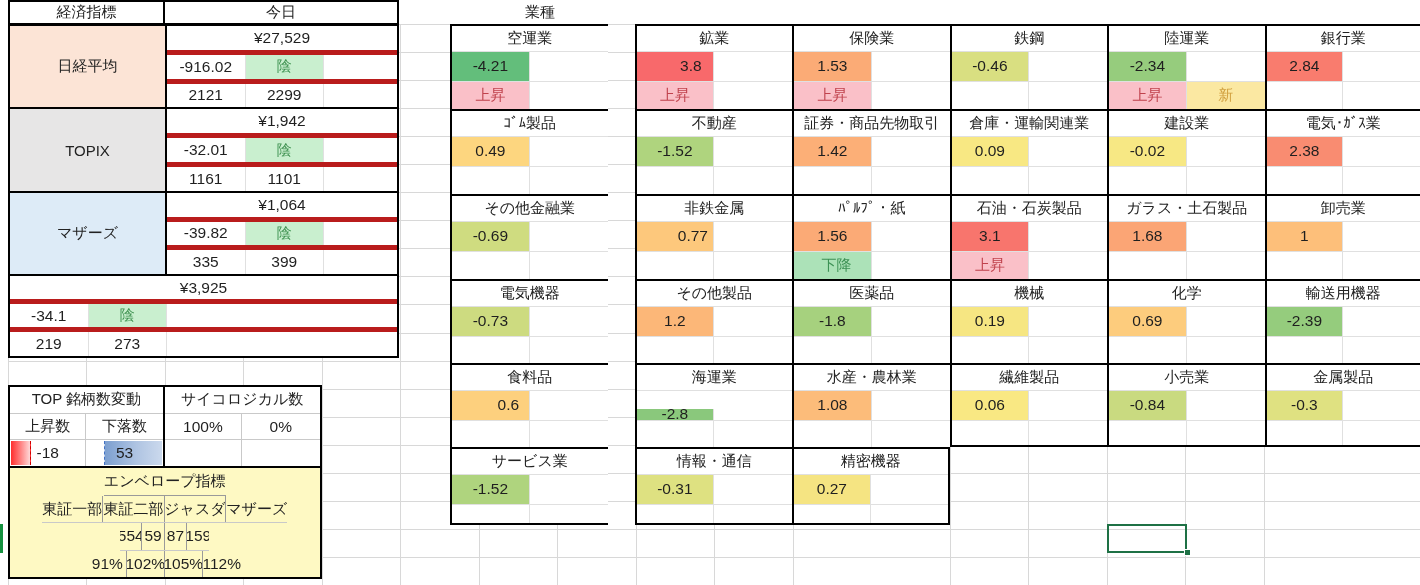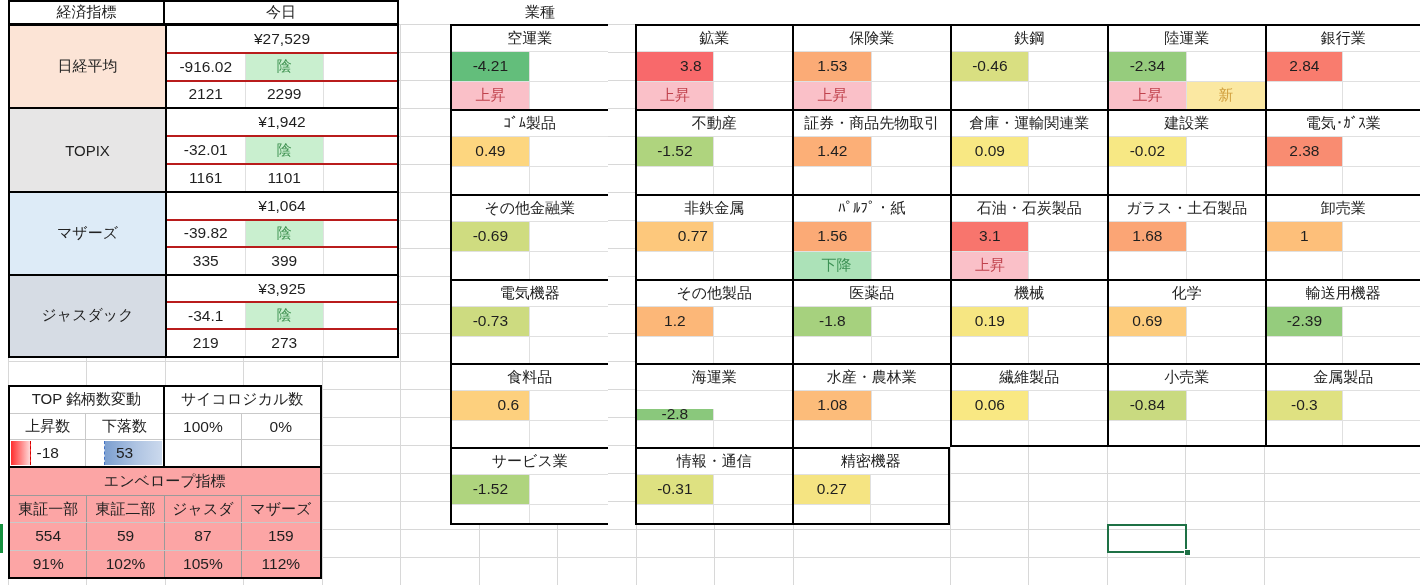--- a/index.html
+++ b/index.html
@@ -15,21 +15,21 @@
   .cell{display:flex;align-items:center;justify-content:center;box-sizing:border-box;}
   
   #hdr-econ{left:8px;top:0;width:157px;height:24.5px;border:2.5px solid #000;background:#fff;}
   #hdr-today{left:165px;top:0;width:234px;height:24.5px;border:2.5px solid #000;border-left:none;background:#fff;}
   #hdr-sector{left:477px;top:0;width:126px;height:24px;}
   
   .idx{left:8px;width:391px;box-sizing:border-box;border:2.5px solid #000;border-bottom:none;display:flex;background:#fff;}
   .idx.last{border-bottom:2.5px solid #000;}
   .idx-name{width:157px;box-sizing:border-box;border-right:2.5px solid #000;display:flex;align-items:center;justify-content:center;}
   .idx-data{flex:1;display:flex;flex-direction:column;}
-  .idx-row{flex:1;display:flex;border-bottom:2px solid #b91c1c;}
+  .idx-row{flex:1;display:flex;border-bottom:5px solid #b91c1c;}
   .idx-row:last-child{border-bottom:none;}
   .idx-c{box-sizing:border-box;display:flex;align-items:center;justify-content:center;border-right:1px solid #e0e0e0;}
   .idx-c.w1{width:78.5px;}
   .idx-c.w2{width:78.5px;}
   .idx-c.rest{flex:1;border-right:none;}
   .idx-price{flex:1;display:flex;align-items:center;justify-content:center;font-size:15.5px;}
   .candle{background:#C9EFCF;color:#3E9150;}
   
   .sector{position:absolute;width:157.5px;box-sizing:border-box;border-top:2.5px solid #000;border-left:2.5px solid #000;
           display:flex;flex-direction:column;background:#fff;}
@@ -52,21 +52,21 @@
   .t1-row{flex:1;display:flex;border-bottom:1px solid #c9c9c9;}
   .t1-row:last-child{border-bottom:none;}
   .t1-title{flex:1;display:flex;align-items:center;justify-content:center;border-bottom:1px solid #c9c9c9;white-space:nowrap;}
   .t1-c{width:50%;position:relative;display:flex;align-items:center;justify-content:center;border-right:1px solid #c9c9c9;box-sizing:border-box;}
   .t1-c:last-child{border-right:none;}
   .dbar-neg{position:absolute;left:1px;top:1px;bottom:1px;width:19px;
     background:linear-gradient(to right,#ff2e2e 0%,#ff8a8a 55%,#ffd9d9 100%);border-right:1px dashed #d00000;}
   .dbar-pos{position:absolute;right:1px;top:1px;bottom:1px;width:57px;
     background:linear-gradient(to right,#7C9FD0 0%,#AFC4E2 55%,#CBD9ED 100%);border-left:1px dashed #4472C4;}
   .bar-label{position:relative;z-index:2;}
-  #t2{left:8px;top:466px;width:313.5px;height:113px;box-sizing:border-box;border:2.5px solid #000;display:flex;flex-direction:column;background:#fca5a5;}
+  #t2{left:8px;top:466px;width:313.5px;height:113px;box-sizing:border-box;border:2.5px solid #000;display:flex;flex-direction:column;background:#fef9c3;align-items:center;}
   .t2-title{height:27px;display:flex;align-items:center;justify-content:center;border-bottom:1px solid #9a9a9a;}
   .t2-row{flex:1;display:flex;border-bottom:1px solid #c9c9c9;}
   .t2-row:last-child{border-bottom:none;}
   .t2-c{width:25%;box-sizing:border-box;display:flex;align-items:center;justify-content:center;border-right:1px solid #9a9a9a;white-space:nowrap;overflow:hidden;}
   .t2-c:last-child{border-right:none;}
   
   #sel-cell{left:1107px;top:523.5px;width:80px;height:29px;box-sizing:border-box;border:2px solid #1E7145;background:transparent;}
   #sel-handle{left:1184px;top:549px;width:7px;height:7px;background:#1E7145;border:1px solid #fff;box-sizing:border-box;}
   #row-hl{left:0;top:523.5px;width:3px;height:29px;background:#15913F;}
   .num{font-size:15.5px;color:#1f1f1f;}
@@ -132,21 +132,20 @@
       </div>
       <div class="idx-row">
         <div class="idx-c w1 num">335</div>
         <div class="idx-c w2 num">399</div>
         <div class="idx-c rest"></div>
       </div>
     </div>
   </div>
 
   <div class="abs idx last" style="top:274.2px;height:83.4px;">
-    <div class="idx-name" style="background-color: rgb(214, 220, 228);">ジャスダック</div>
     <div class="idx-data">
       <div class="idx-row">
           <div class="idx-price num">¥3,925</div>
         </div>
       <div class="idx-row">
         <div class="idx-c w1 num">-34.1</div>
         <div class="idx-c w2 candle">陰</div>
         <div class="idx-c rest"></div>
       </div>
       <div class="idx-row">

